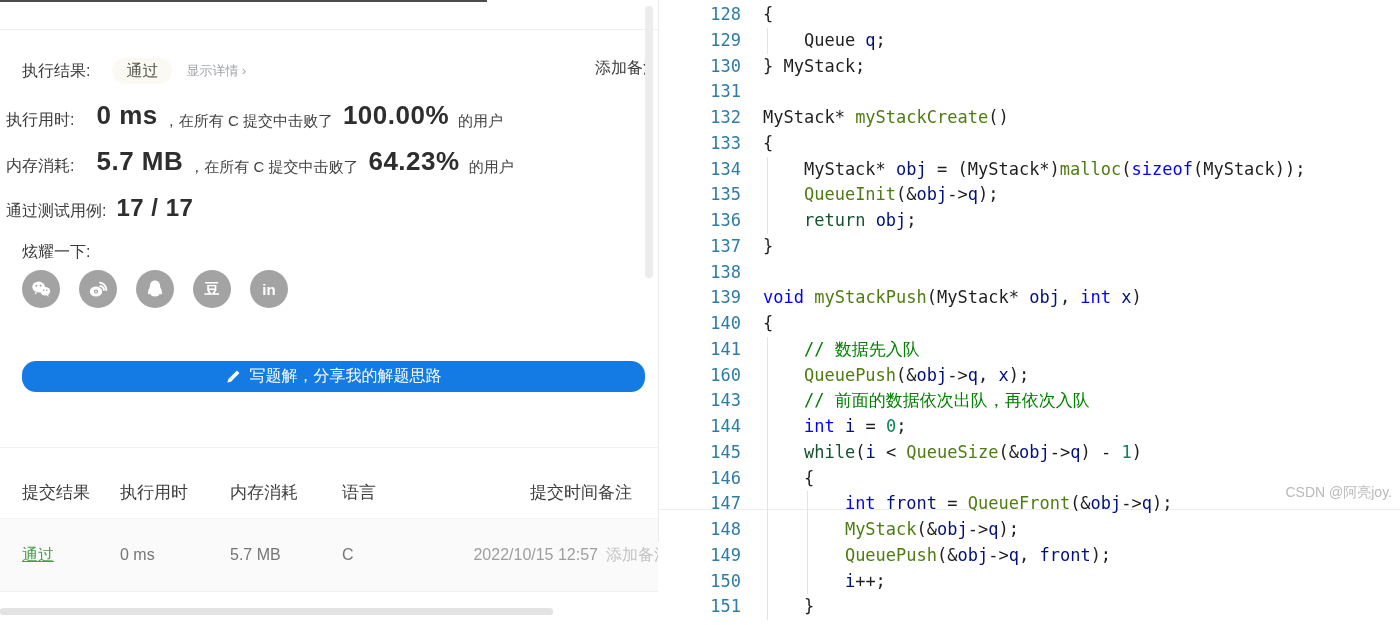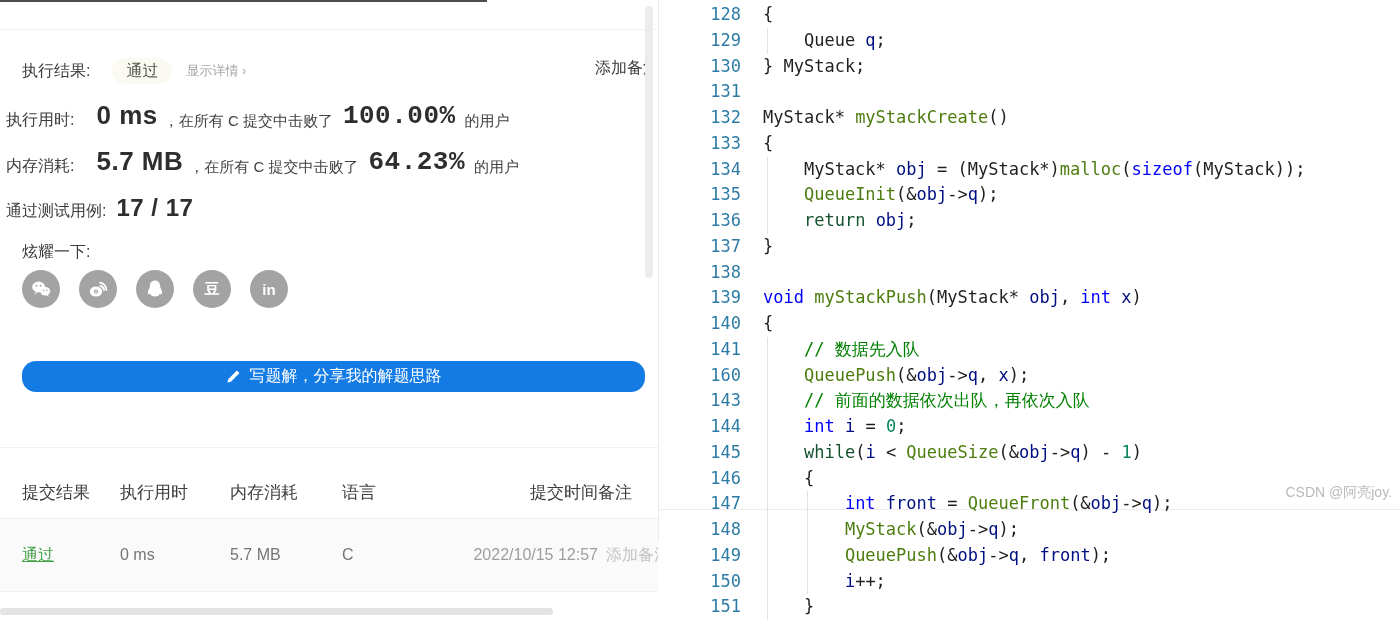--- a/index.html
+++ b/index.html
@@ -22,21 +22,21 @@
                color:#3d3d3d;font-size:16px;cursor:pointer;}
 
   .metric-row{position:absolute;left:6px;display:flex;align-items:flex-end;white-space:nowrap;}
   .row-runtime{top:100px;}
   .row-memory{top:146px;}
   .row-cases{top:194px;}
   .mlabel{font-size:16px;color:#3d3d3d;margin-right:22px;}
   .big{font-size:26px;font-weight:600;color:#2e2e2e;letter-spacing:.5px;}
   .big-mid{font-size:24px;font-weight:600;color:#2e2e2e;letter-spacing:.5px;}
   .beat{font-size:15px;color:#434343;margin-left:6px;}
-  .pct{margin-left:10px;font-family:Liberation Mono, monospace;}
+  .pct{margin-left:10px;}
   .suffix{font-size:15px;color:#434343;margin-left:9px;}
 
   .share-label{position:absolute;left:22px;top:242px;font-size:16px;color:#3d3d3d;}
   .icons-row{position:absolute;left:22px;top:270px;display:flex;gap:19px;}
   .soc{width:38px;height:38px;border-radius:50%;background:#a3a3a3;display:flex;
        align-items:center;justify-content:center;cursor:pointer;color:#fff;}
   .soc .txt{color:#fff;font-size:15px;font-weight:bold;}
 
   .write-btn{position:absolute;left:22px;top:361px;width:623px;height:31px;background:#147be5;
              border:none;border-radius:14px;color:#fff;font-size:16px;display:flex;

